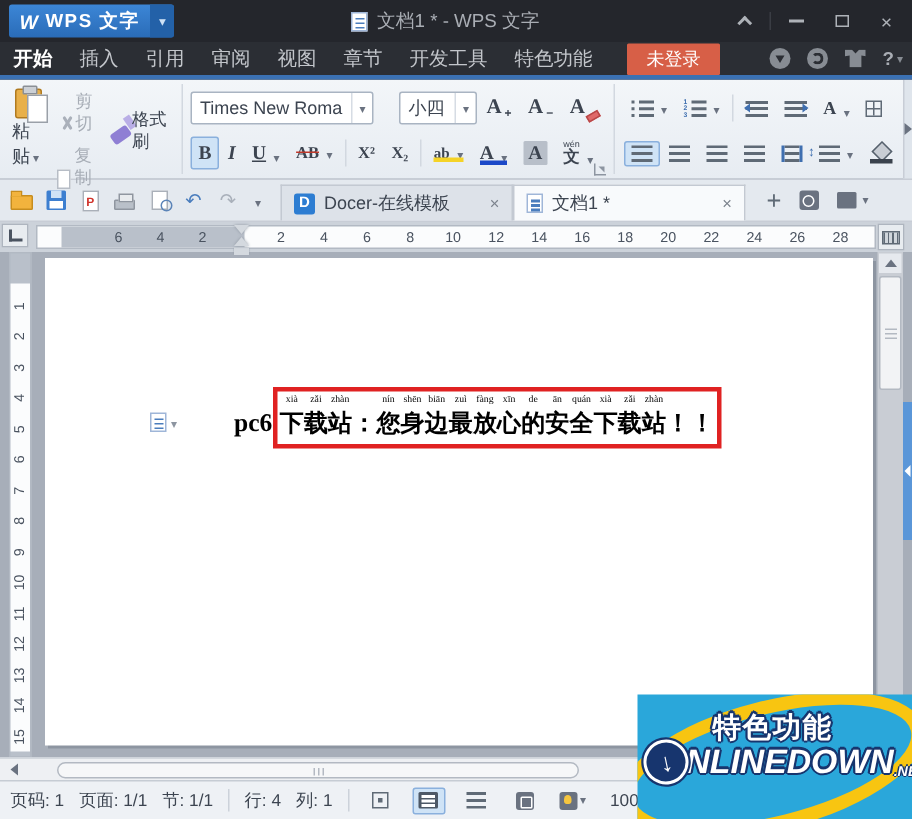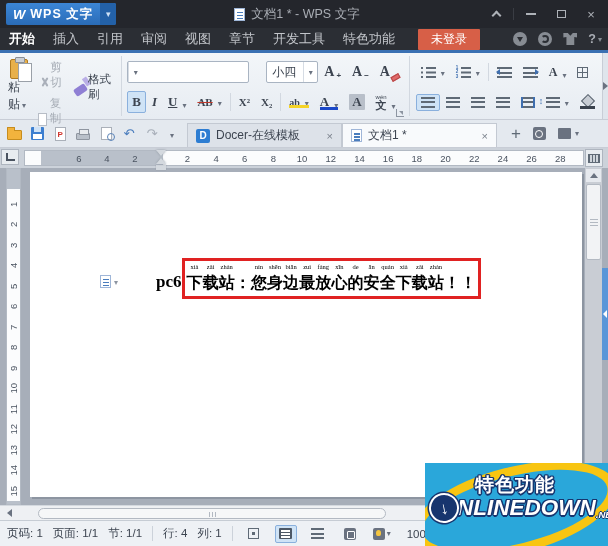--- a/index.html
+++ b/index.html
@@ -282,20 +282,21 @@
       <div style="display:flex;align-items:center;justify-content:space-between;padding:3px 2px 4px 2px">
         <span class="ic-brush"></span>
         <span class="tbtn" style="padding:0 2px">格式刷</span>
       </div>
     </div>
     <div class="vsep"></div>
 
     <div class="tb-group" style="width:286px">
       <div class="tbrow">
         <div class="combo" style="width:122px">
+          <span class="val" style="flex:1">Times New Roma</span>
           <span class="arrow"></span>
         </div>
         <div class="combo" style="width:52px;margin-left:16px">
           <span class="val" style="flex:1">小四</span>
           <span class="arrow"></span>
         </div>
         <div class="tbtn">
           <span class="bigA">A</span>
             <span class="supmark">+</span>
         </div>

